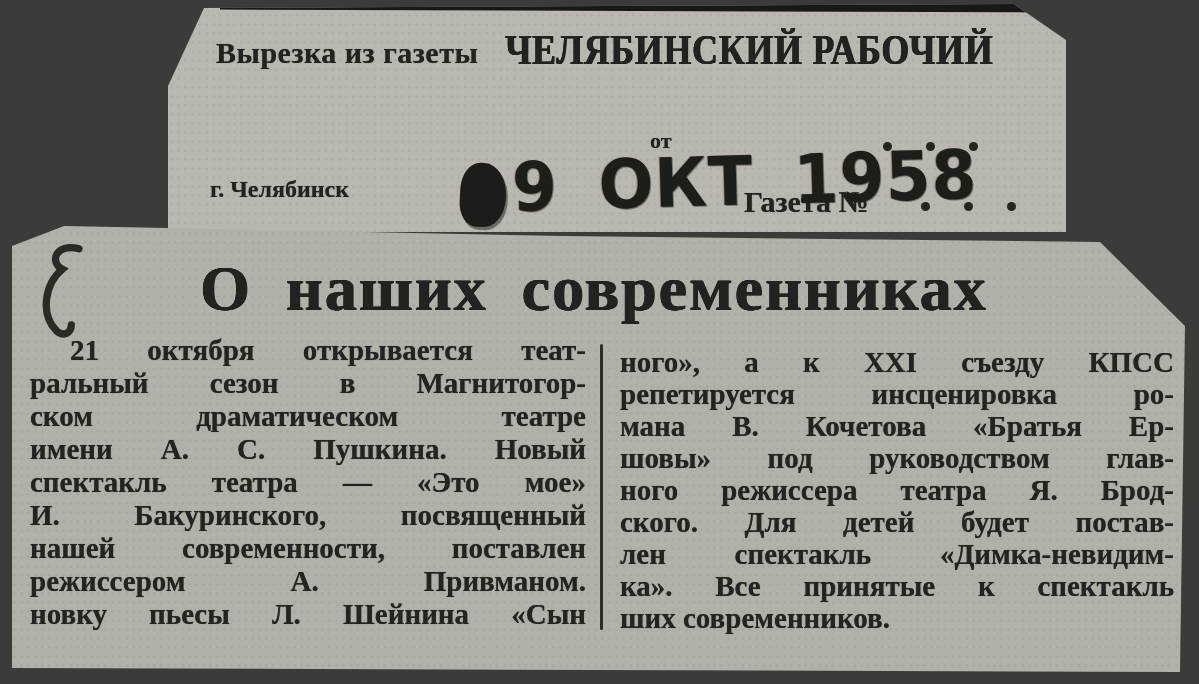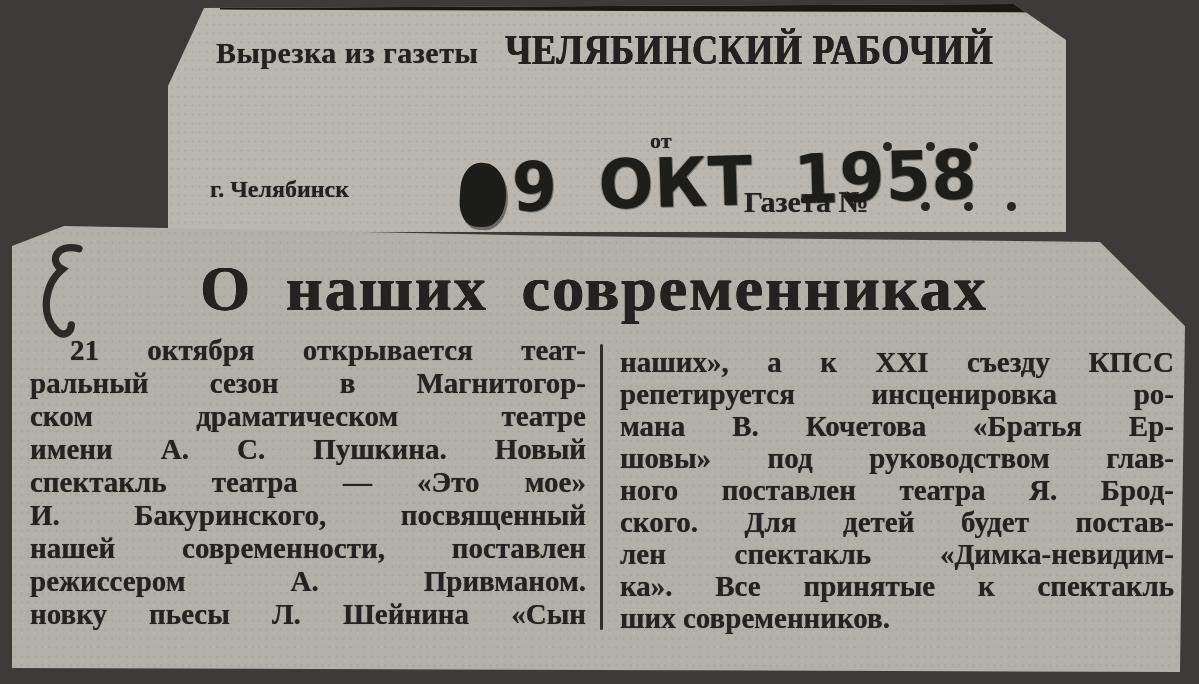--- a/index.html
+++ b/index.html
@@ -134,25 +134,25 @@
         <div class="line">спектакль театра — «Это мое»</div>
         <div class="line">И. Бакуринского, посвященный</div>
         <div class="line">нашей современности, поставлен</div>
         <div class="line">режиссером А. Привманом.</div>
         <div class="line">новку пьесы Л. Шейнина «Сын</div>
       </div>
 
     <div class="col-divider"></div>
 
     <div class="col col-right">
-        <div class="line">наших», а к XXI съезду КПСС</div>
+        <div class="line">ного», а к XXI съезду КПСС</div>
         <div class="line">репетируется инсценировка ро-</div>
         <div class="line">мана В. Кочетова «Братья Ер-</div>
         <div class="line">шовы» под руководством глав-</div>
-        <div class="line">ного поставлен театра Я. Брод-</div>
+        <div class="line">ного режиссера театра Я. Брод-</div>
         <div class="line">ского. Для детей будет постав-</div>
         <div class="line">лен спектакль «Димка-невидим-</div>
         <div class="line">ка». Все принятые к спектакль</div>
         <div class="line">ших современников.</div>
       </div>
   </section>
 
 </div>
 
 </body></html>

